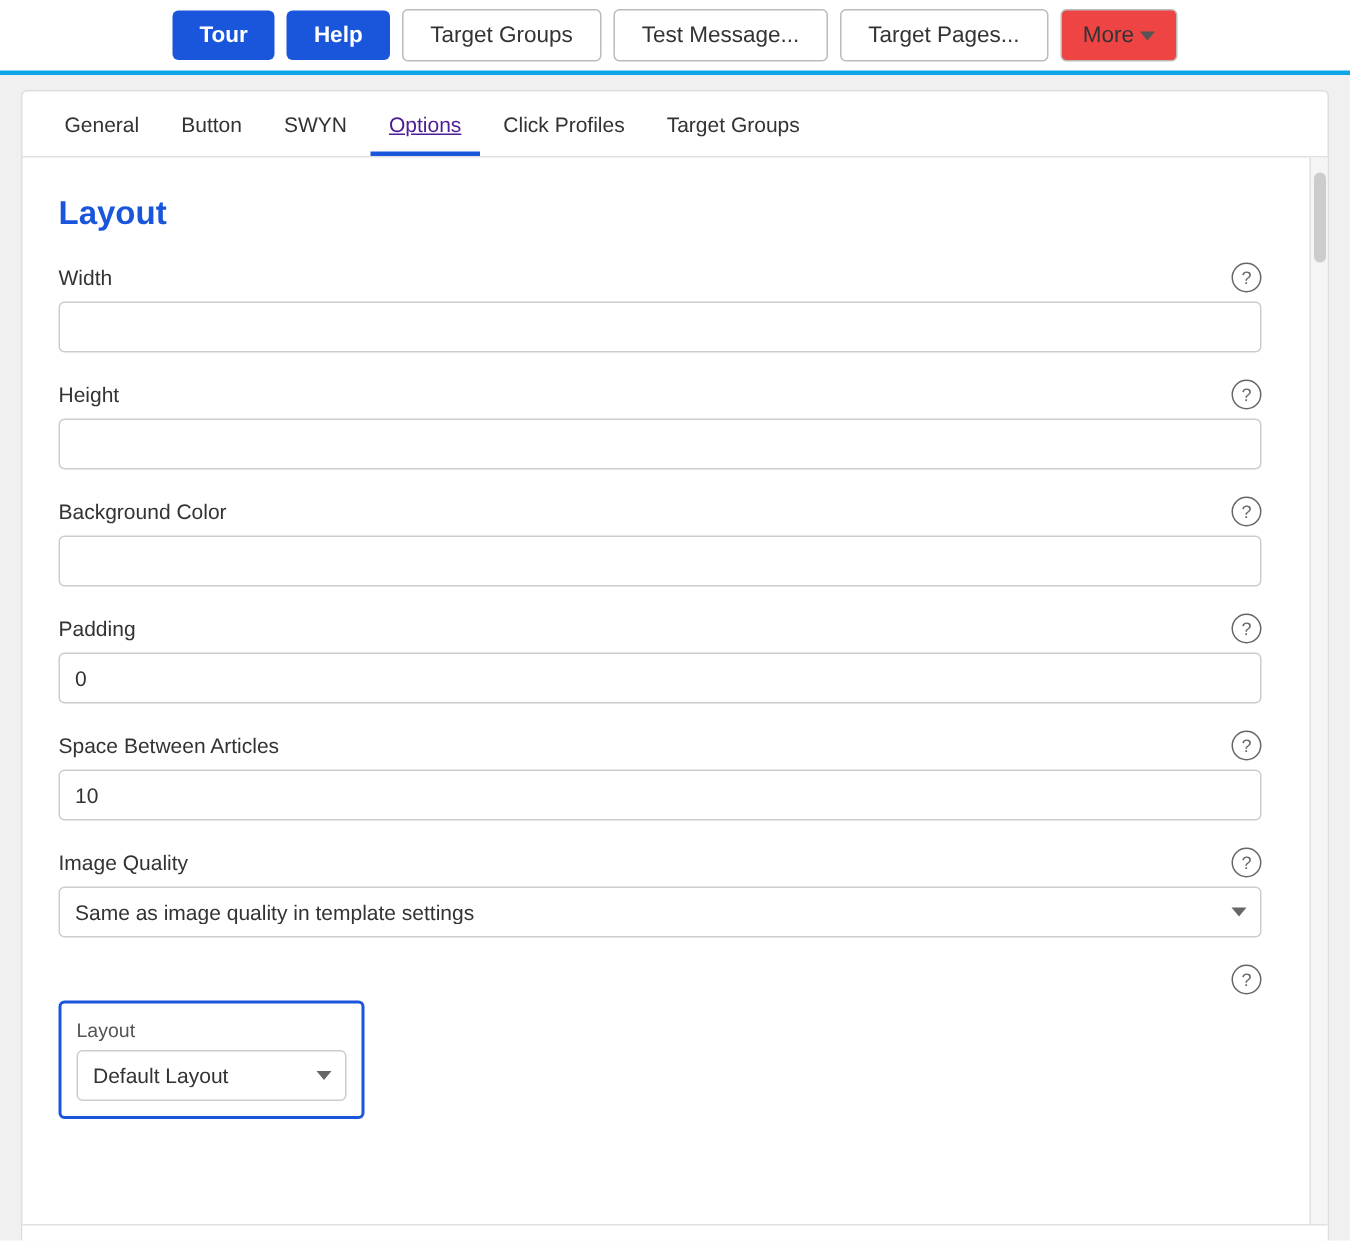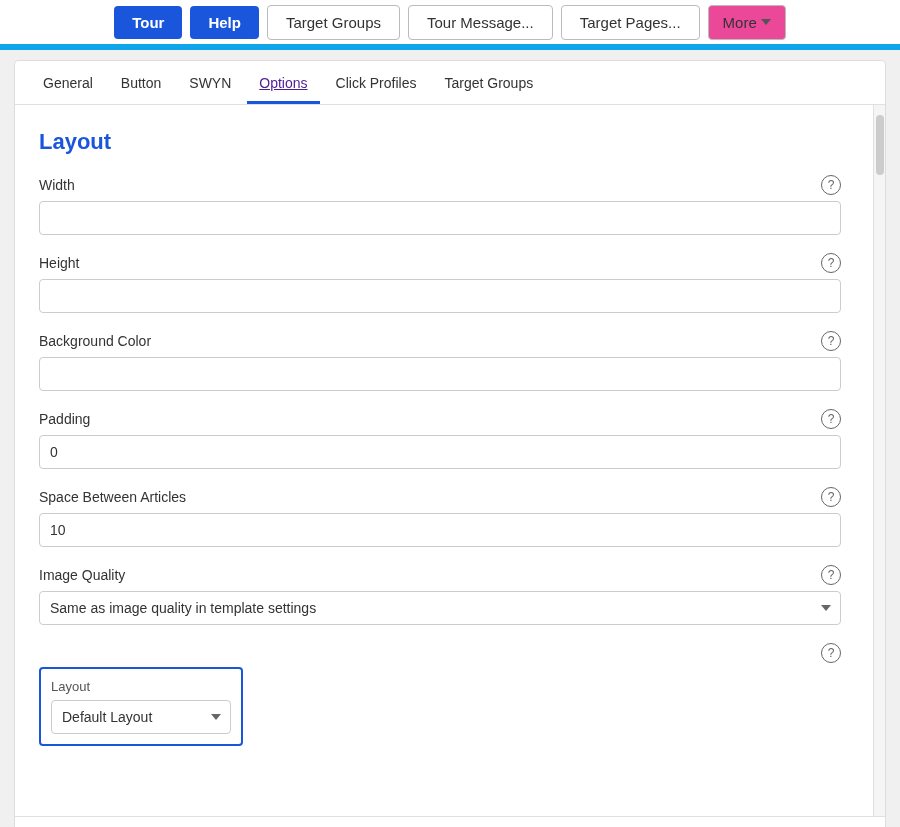--- a/index.html
+++ b/index.html
@@ -12,21 +12,21 @@
       overflow: hidden;
     }
 
     .top-toolbar {
       display: flex;
       align-items: center;
       justify-content: center;
       gap: 8px;
       padding: 8px 12px;
       background: #fff;
-      border-bottom: 6px solid #0ea5e9;
+      border-bottom: 3px solid #0ea5e9;
       height: 50px;
     }
 
     .btn-primary {
       background: #1a56db;
       color: #fff;
       border: none;
       border-radius: 4px;
       padding: 8px 18px;
       font-size: 15px;
@@ -41,21 +41,21 @@
       border-radius: 4px;
       padding: 8px 18px;
       font-size: 15px;
       cursor: pointer;
     }
 
     .btn-more {
       display: flex;
       align-items: center;
       gap: 4px;
-      background: #ec4899;
+      background: #ef4444;
       color: #333;
       border: 1px solid #bbb;
       border-radius: 4px;
       padding: 8px 14px;
       font-size: 15px;
       cursor: pointer;
     }
 
     .chevron-down {
       width: 0; height: 0;
@@ -251,21 +251,21 @@
       font-weight: 600;
     }
   </style>
 </head>
 <body>
 
 <div class="top-toolbar">
   <button class="btn-primary">Tour</button>
   <button class="btn-primary">Help</button>
   <button class="btn-outline">Target Groups</button>
-  <button class="btn-outline">Tour Message...</button>
+  <button class="btn-outline">Test Message...</button>
   <button class="btn-outline">Target Pages...</button>
   <button class="btn-more">
     <span>More</span>
     <span class="chevron-down"></span>
   </button>
 </div>
 
 <div class="main-panel">
 
   <div class="tab-bar">

